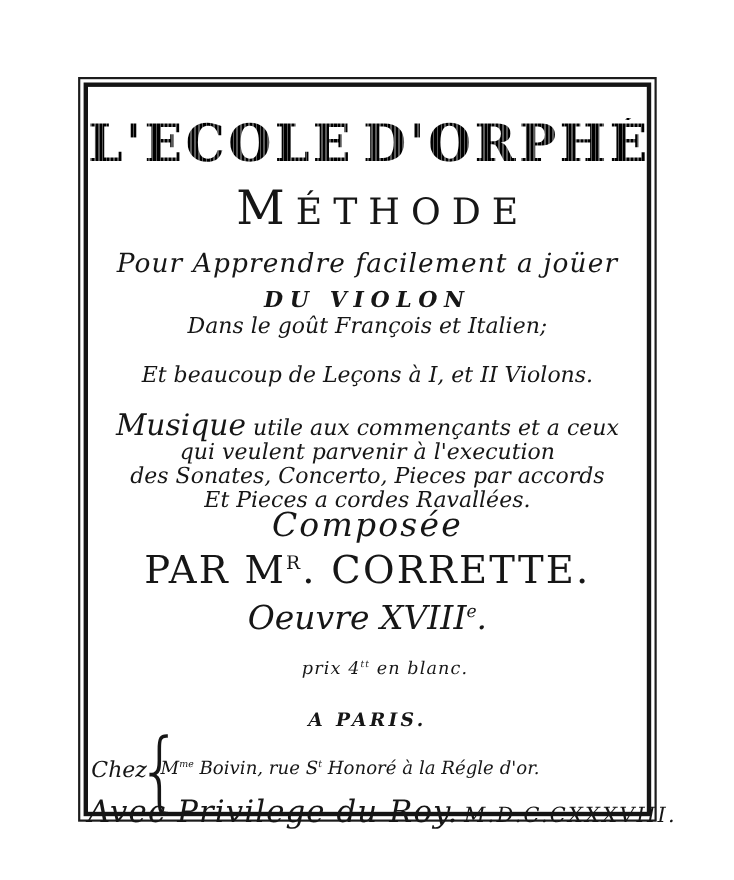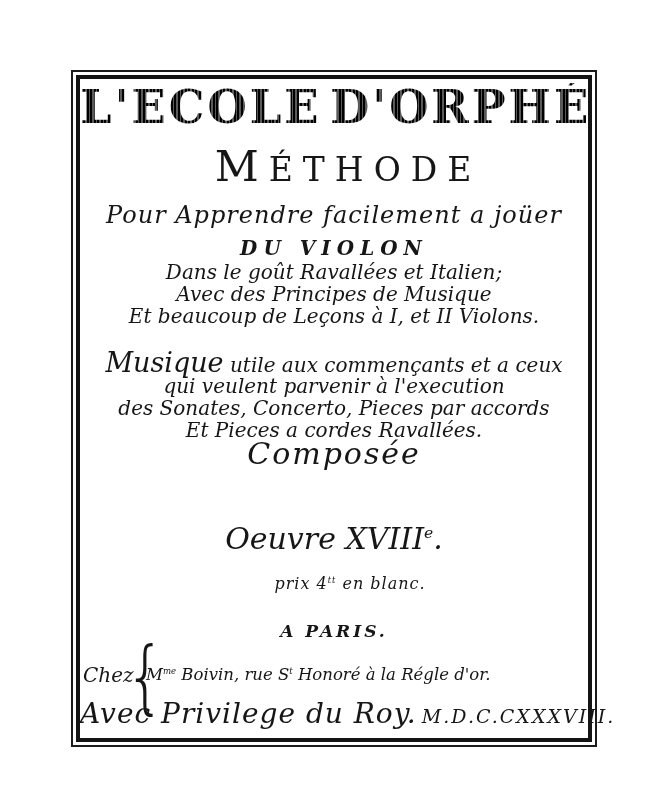--- a/index.html
+++ b/index.html
@@ -10,21 +10,21 @@
     overflow:hidden;
   }
   .page{position:absolute;inset:0;background:#ffffff;}
   .frame{
     position:absolute;left:71px;top:70px;width:526px;height:677px;
     border:2px solid #1c1c1c;box-sizing:border-box;
   }
   .frame-inner{
     position:absolute;inset:3px;border:4px solid #141414;box-sizing:border-box;
   }
-  .content{position:absolute;inset:0;}
+  .content{position:absolute;inset:0;margin-top:24px;}
   .line{position:absolute;left:0;right:0;text-align:center;white-space:nowrap;line-height:1;}
   sup{font-size:52%;line-height:0;vertical-align:super;}
 
   .title{
     top:5px;font-size:45px;font-weight:700;letter-spacing:3px;word-spacing:-10px;
     transform:scaleY(1.04);
   }
   @supports ((-webkit-background-clip:text)){
     .title{
       background:repeating-linear-gradient(90deg,#000 0 2px,#5a5a5a 2px 3.5px);
@@ -78,31 +78,31 @@
   <div class="frame">
     <div class="frame-inner">
       <div class="content">
 
         <div class="line title">L'ECOLE D'ORPHÉE</div>
 
         <div class="line methode"><span class="m-init">M</span><span class="m-rest">ÉTHODE</span></div>
 
         <div class="line script sub1">Pour Apprendre facilement a joüer</div>
         <div class="line duviolon">DU VIOLON</div>
-        <div class="line script sub3">Dans le goût Ravallées et Italien;</div>
-        <div class="line script sub4">Avec des Principes de Musique</div>
+        <div class="line script sub3">Dans le goût François et Italien;</div>
         <div class="line script sub5">Et beaucoup de Leçons à I, et II Violons.</div>
 
         <div class="line script blurb1"><span class="lead">Musique</span><span> utile aux commençants et a ceux</span></div>
         <div class="line script blurb2">qui veulent parvenir à l'execution</div>
         <div class="line script blurb3">des Sonates, Concerto, Pieces par accords</div>
         <div class="line script blurb4">Et Pieces a cordes Ravallées.</div>
 
         <div class="line script composee">Composée</div>
 
+        <div class="line author"><span>PAR M</span><sup>R</sup><span>. CORRETTE.</span></div>
 
         <div class="line script oeuvre"><span>Oeuvre XVIII</span><sup>e</sup><span>.</span></div>
 
         <div class="line script price"><span>prix 4</span><sup>tt</sup><span> en blanc.</span></div>
 
         <div class="line paris">A PARIS.</div>
 
         <div class="chez">Chez</div>
         <div class="brace">{</div>
 

